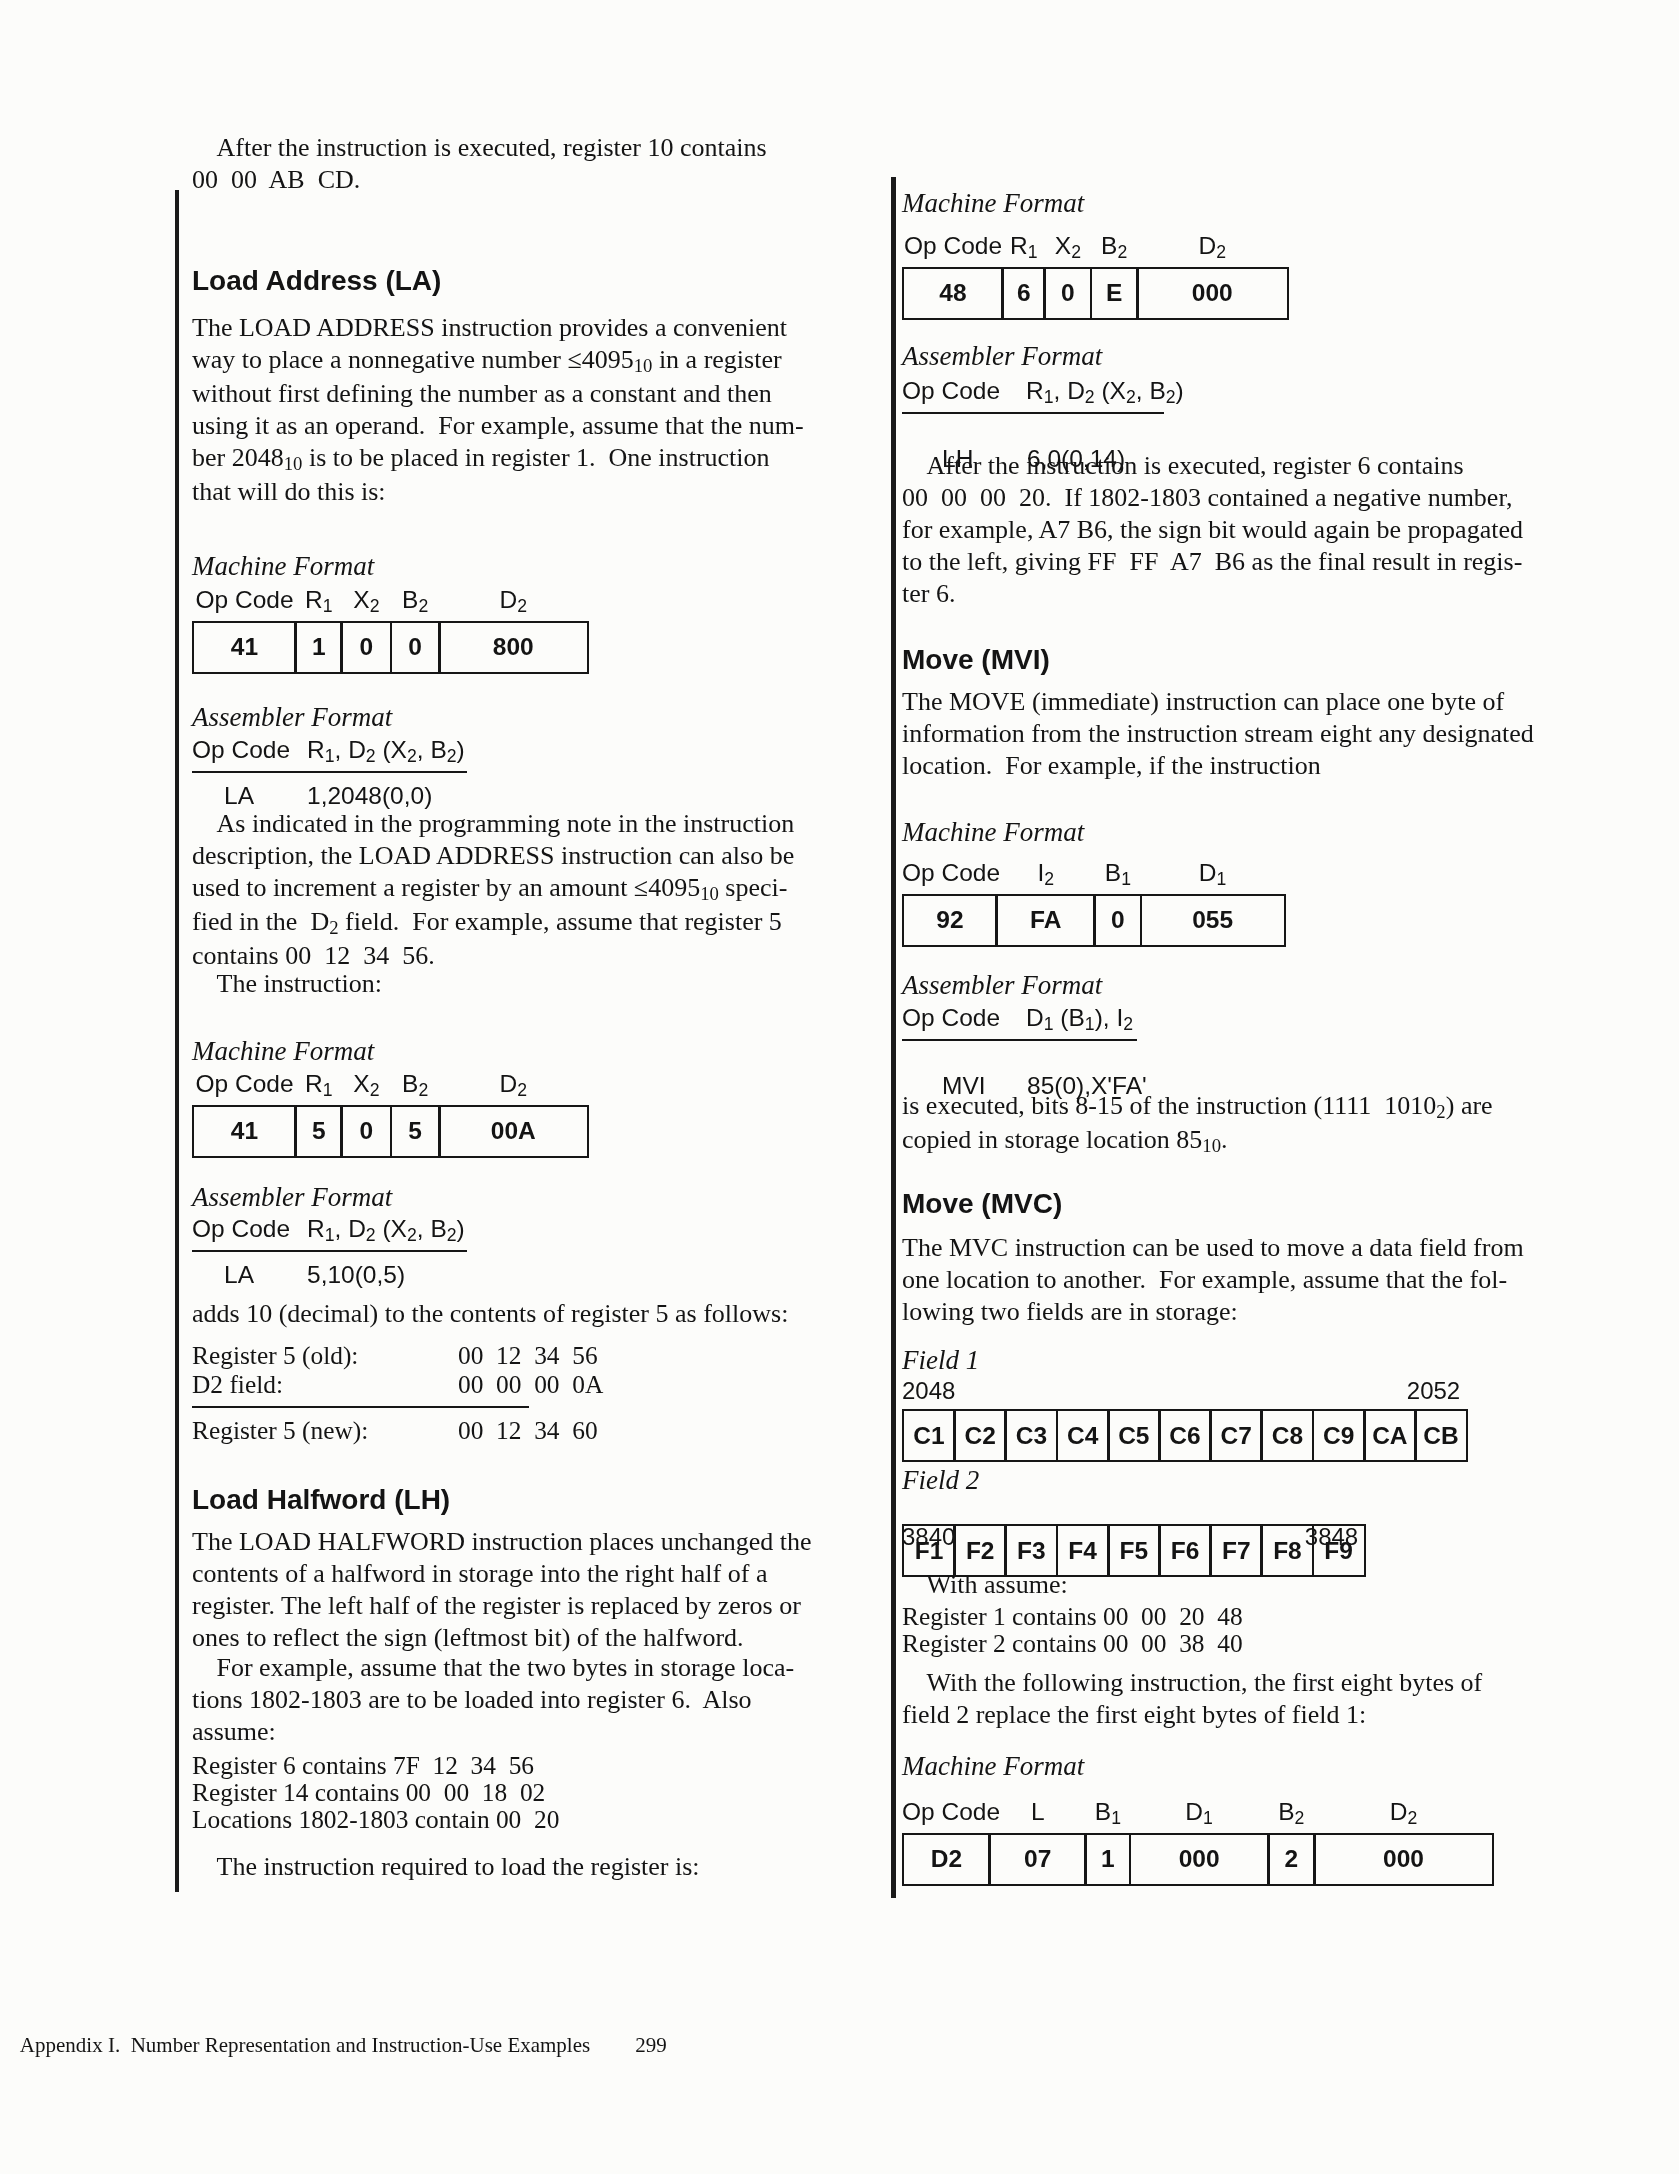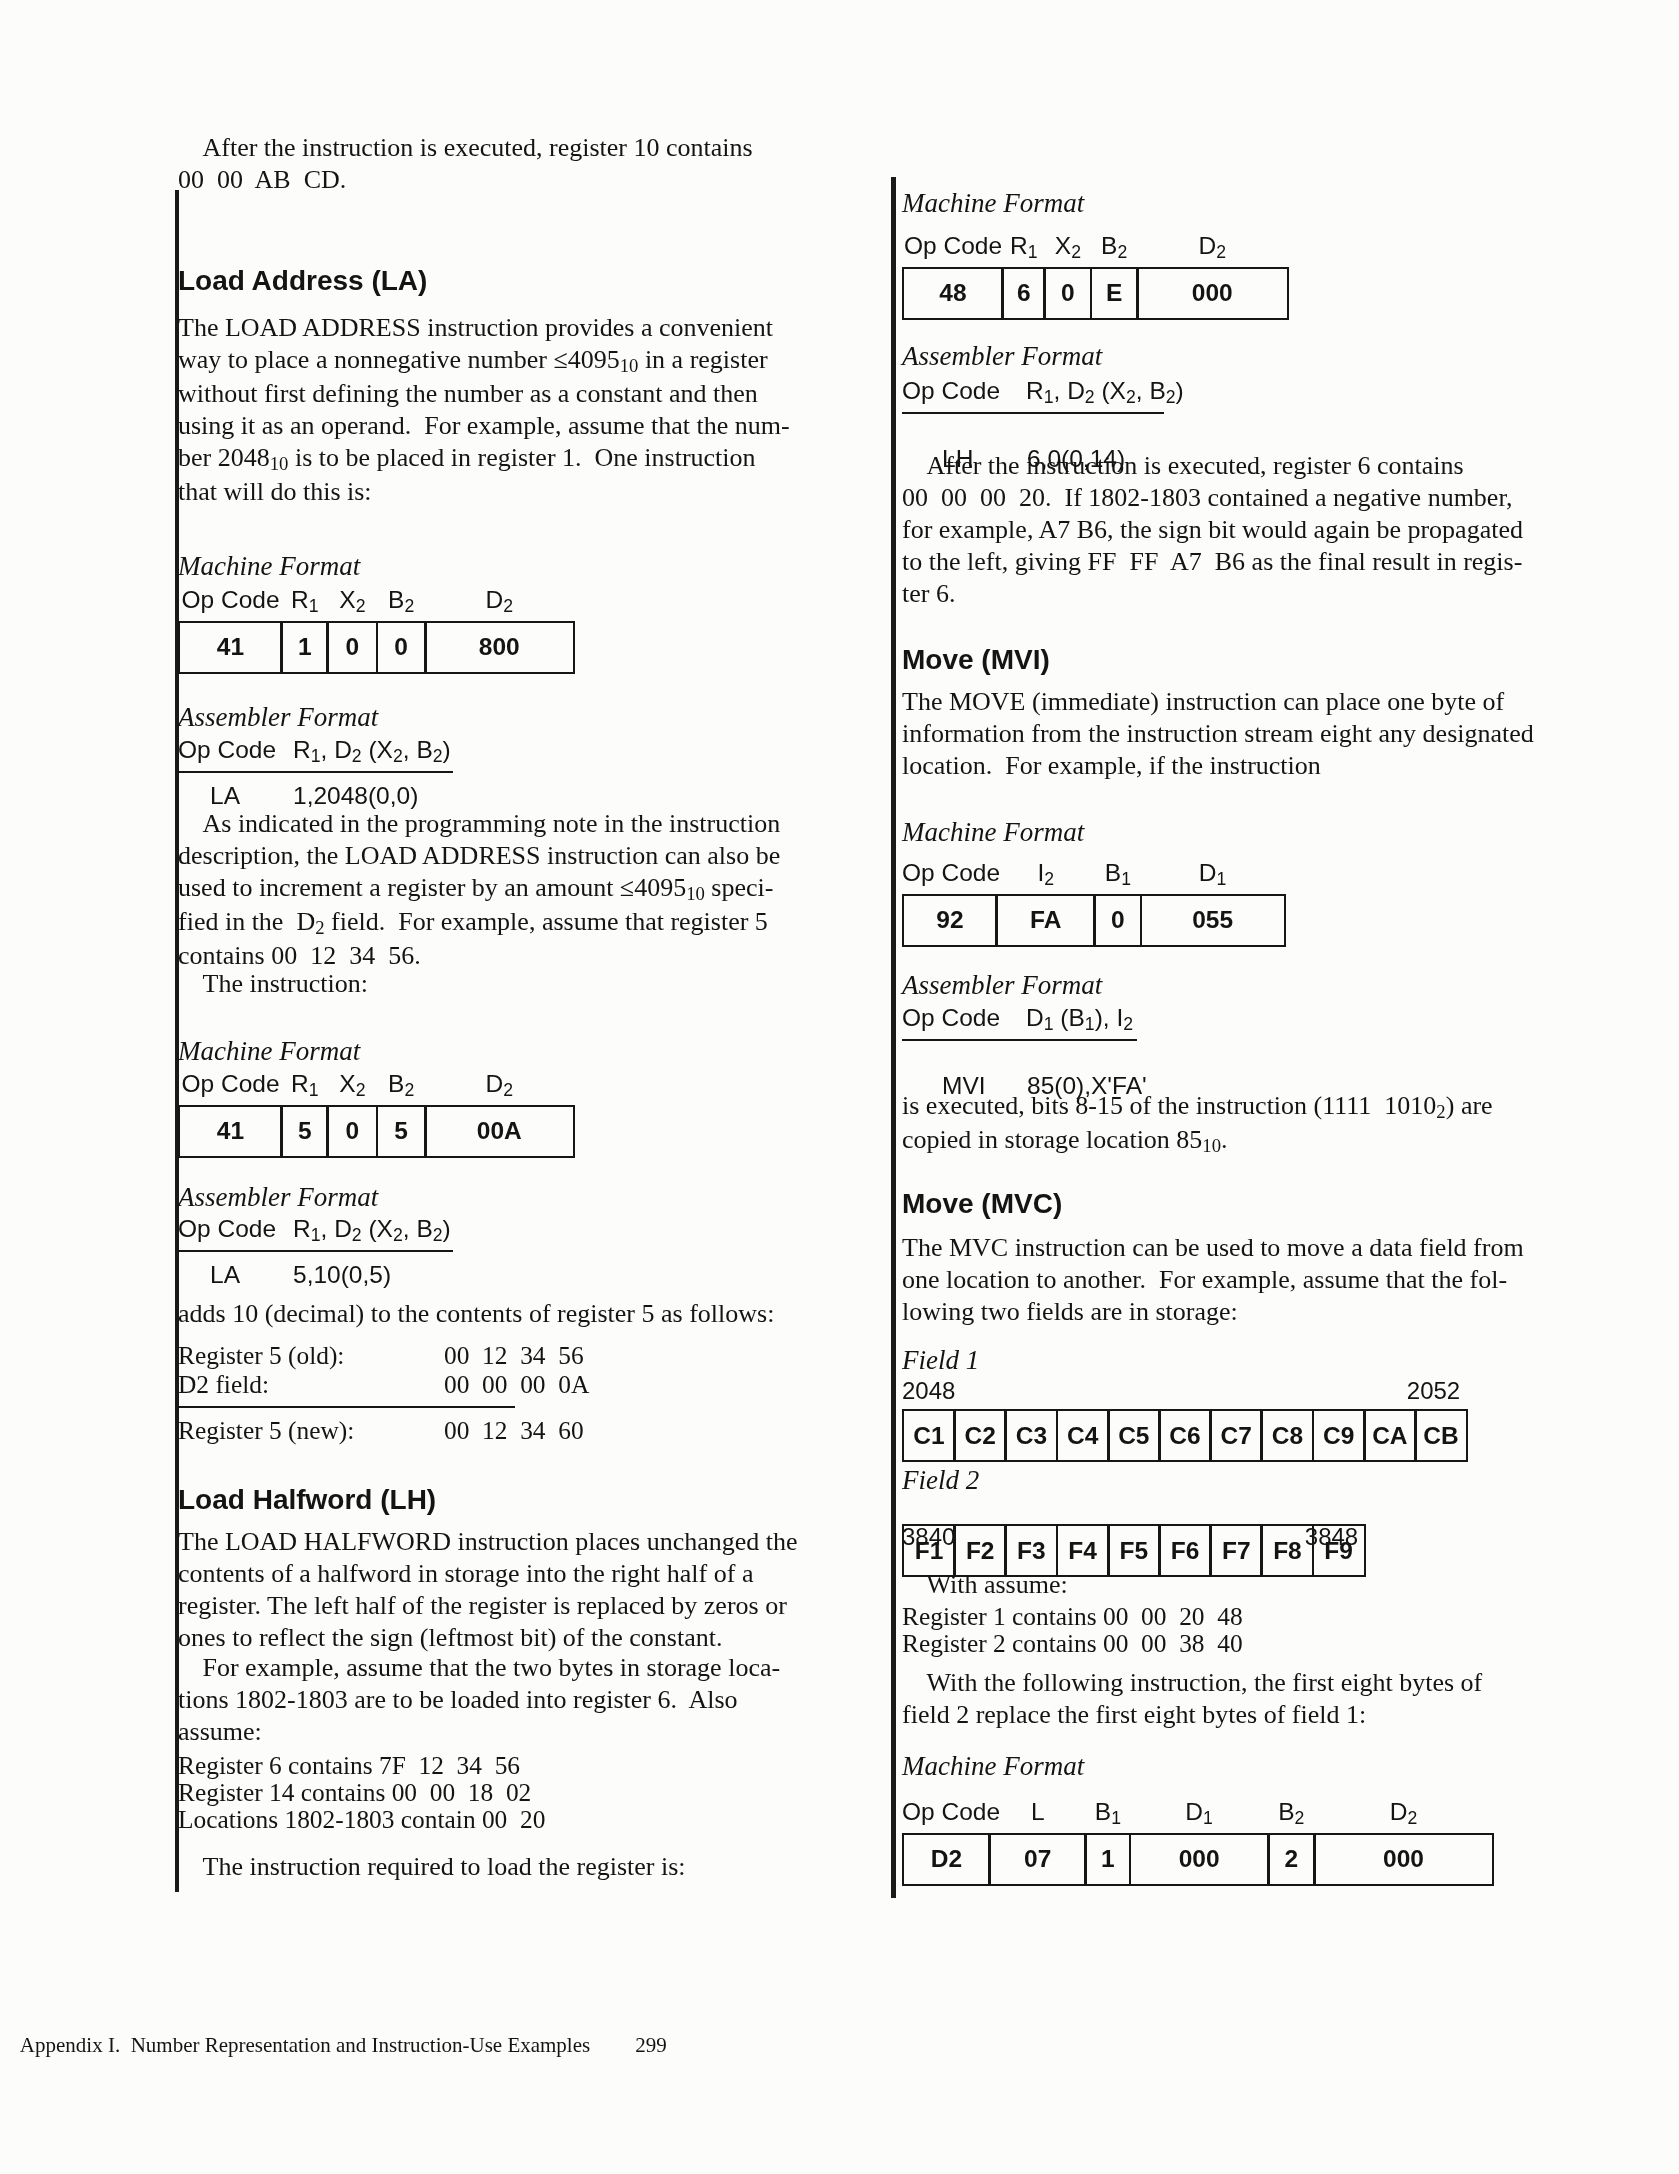--- a/index.html
+++ b/index.html
@@ -70,21 +70,21 @@
   .pageno { margin-left:45px; }
 </style>
 </head>
 <body>
 
 <div class="page">
 
   <div class="rule-v" style="left:175px; top:190px; width:3.8px; height:1702px;"></div>
   <div class="rule-v" style="left:891px; top:177px; width:4.7px; height:1721px;"></div>
 
-  <div class="col" style="left:178px; width:652px; height:2080px;">
+  <div class="col" style="left:192px; width:652px; height:2080px;">
 
     <div class="blk body ind" style="top:132px;">
         <div class="tline"><span>After the instruction is executed, register 10 contains</span></div>
         <div class="tline"><span>00  00  AB  CD.</span></div>
       </div>
 
     <h2 class="blk hd" style="top:265px;">Load Address (LA)</h2>
 
     <div class="blk body" style="top:312px;">
         <div class="tline"><span>The LOAD ADDRESS instruction provides a convenient</span></div>
@@ -183,21 +183,21 @@
       <div class="sum-rule"></div>
       <div class="sum-row"><span class="sum-lab">Register 5 (new):</span><span>00  12  34  60</span></div>
     </div>
 
     <h2 class="blk hd" style="top:1484px;">Load Halfword (LH)</h2>
 
     <div class="blk body" style="top:1526px;">
         <div class="tline"><span>The LOAD HALFWORD instruction places unchanged the</span></div>
         <div class="tline"><span>contents of a halfword in storage into the right half of a</span></div>
         <div class="tline"><span>register. The left half of the register is replaced by zeros or</span></div>
-        <div class="tline"><span>ones to reflect the sign (leftmost bit) of the constant.</span></div>
+        <div class="tline"><span>ones to reflect the sign (leftmost bit) of the halfword.</span></div>
       </div>
 
     <div class="blk body ind" style="top:1652px;">
         <div class="tline"><span>For example, assume that the two bytes in storage loca-</span></div>
         <div class="tline"><span>tions 1802-1803 are to be loaded into register 6.  Also</span></div>
         <div class="tline"><span>assume:</span></div>
       </div>
 
     <div class="blk small" style="top:1752px;">
         <div class="tline"><span>Register 6 contains 7F  12  34  56</span></div>

